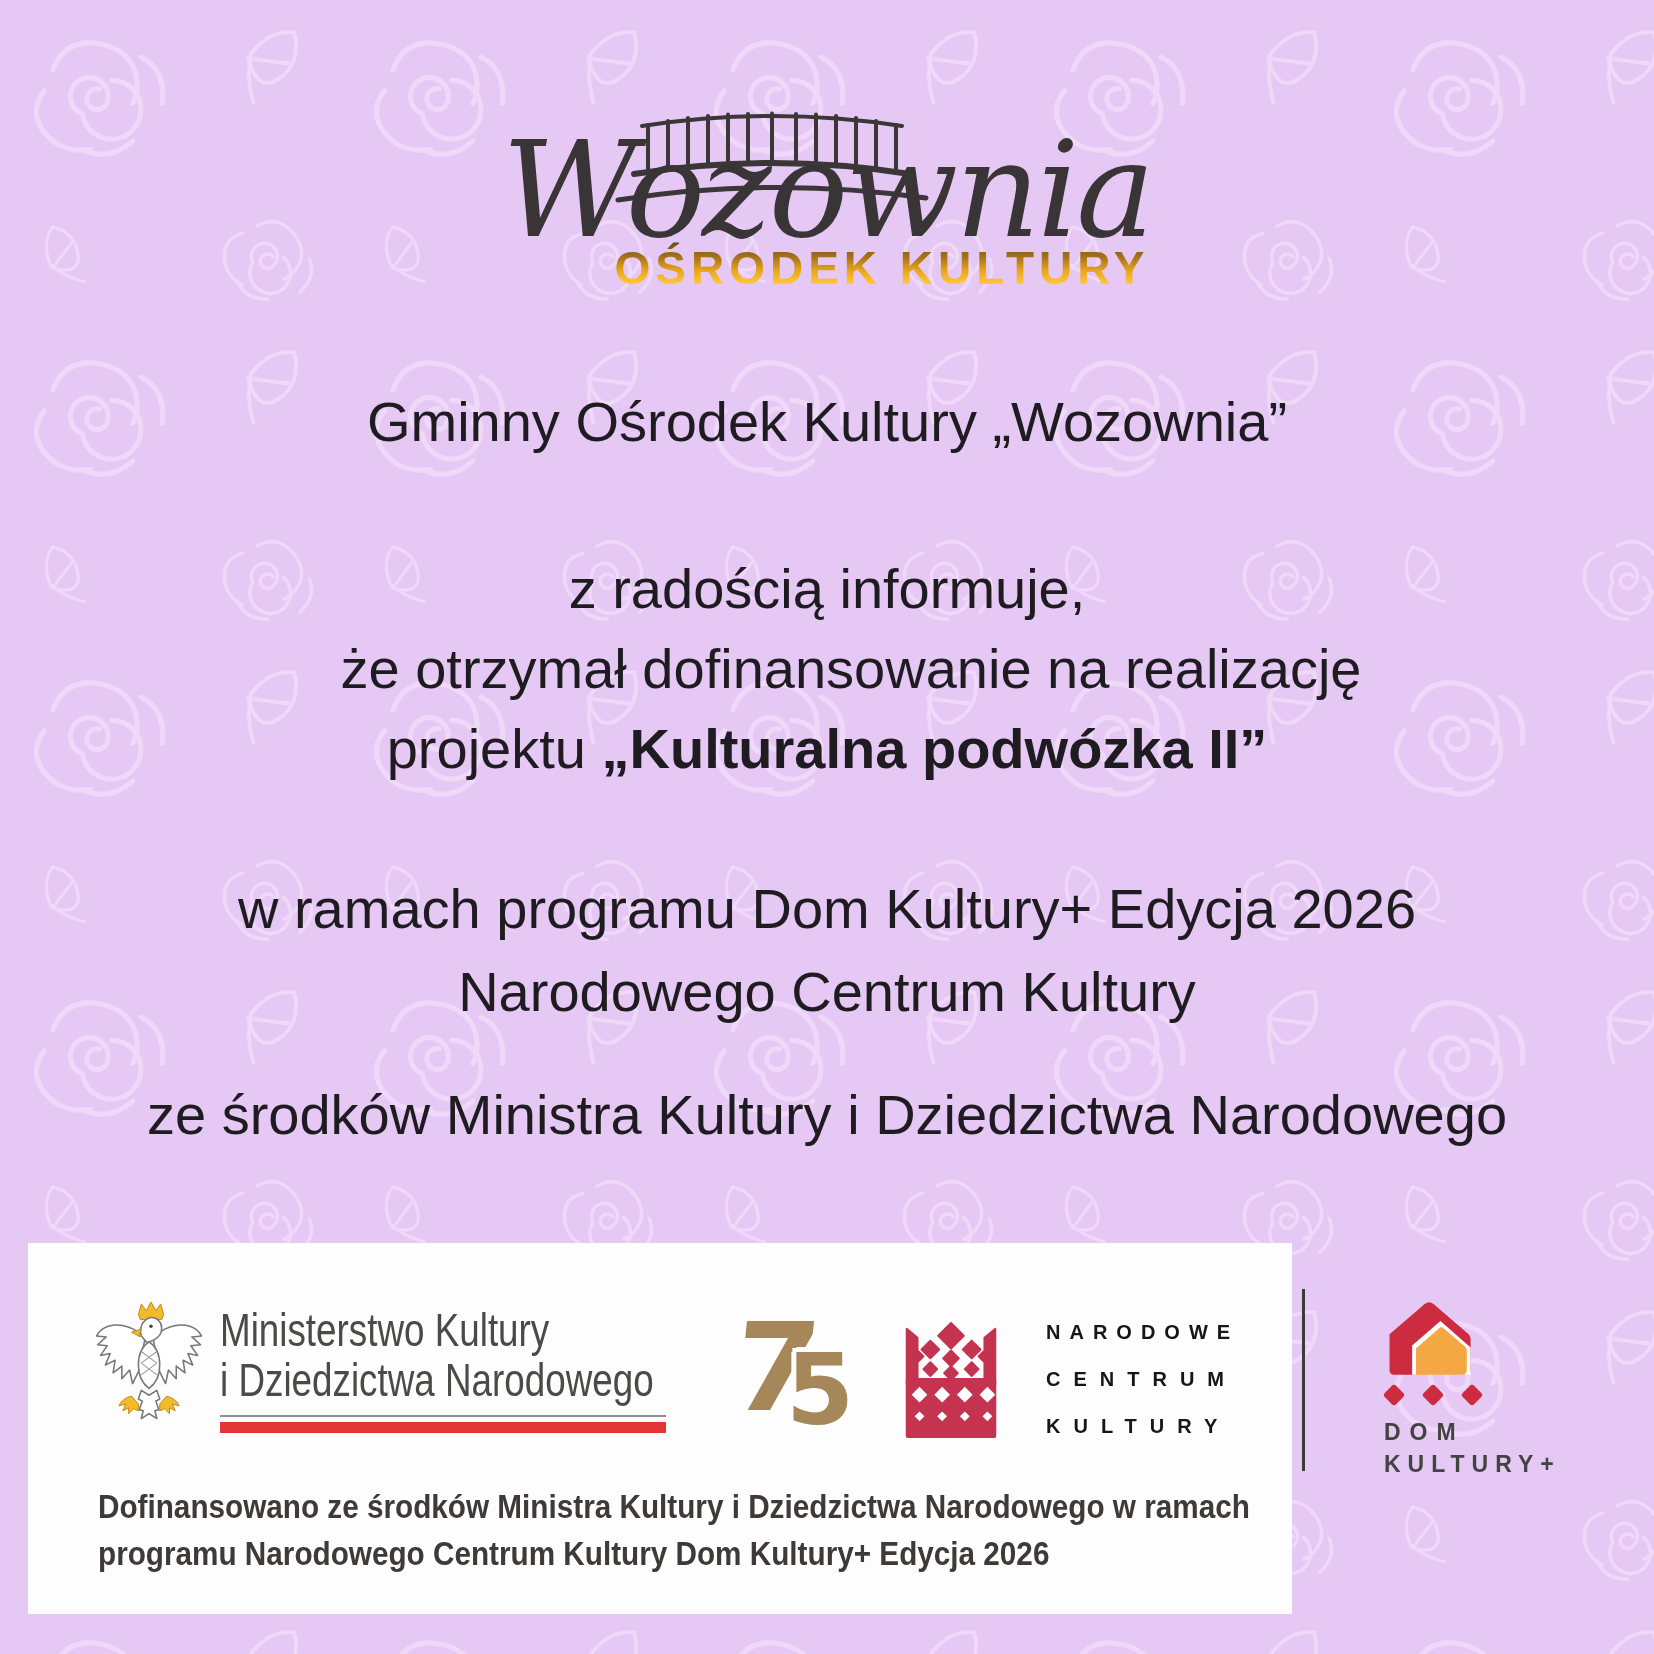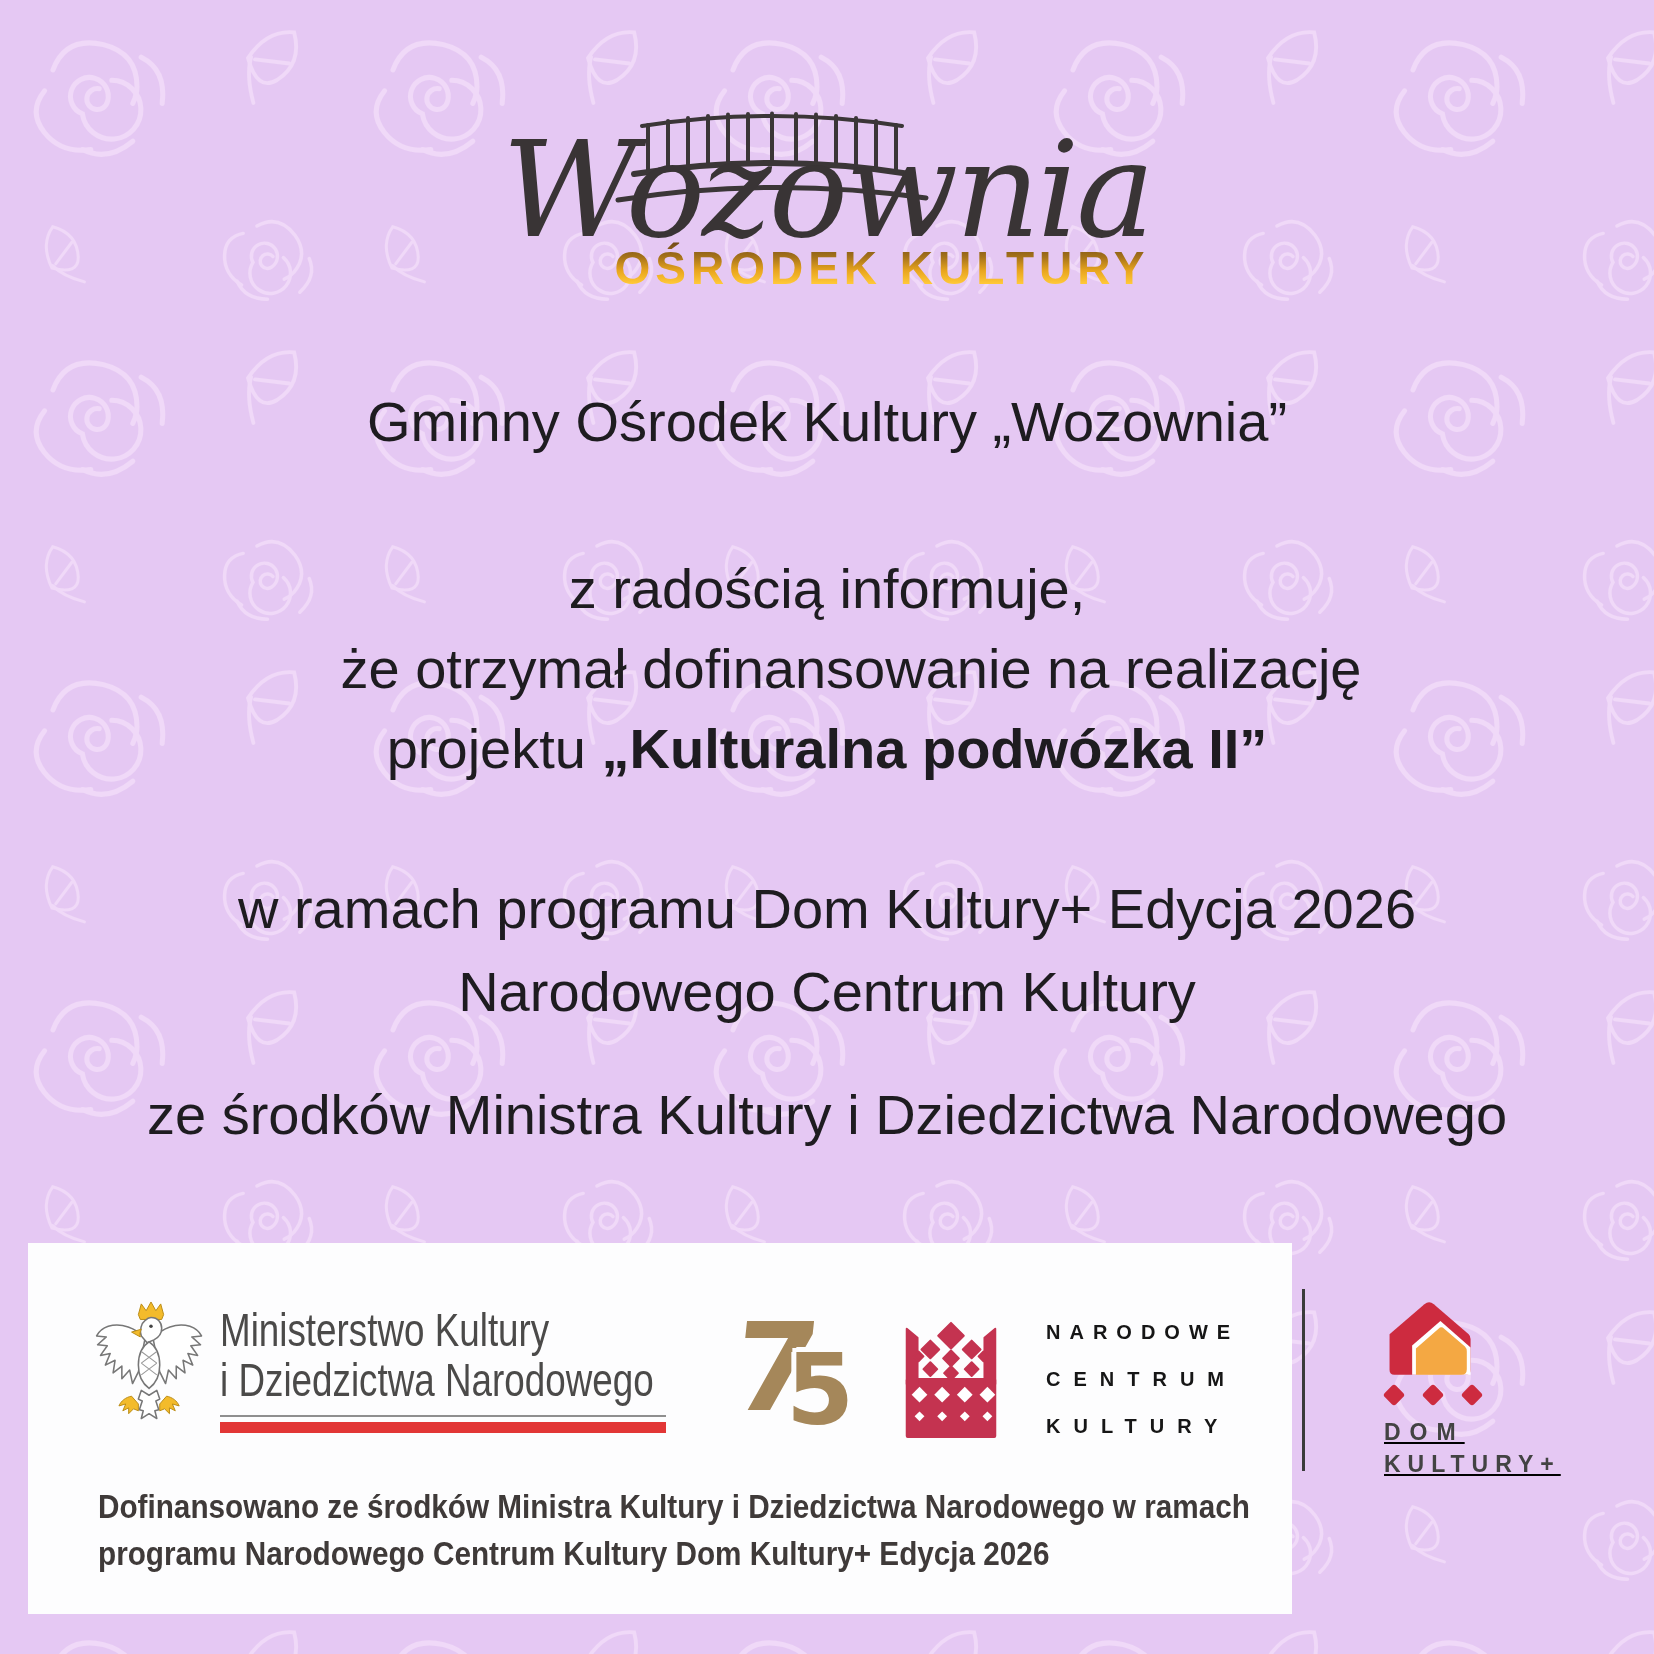--- a/index.html
+++ b/index.html
@@ -53,21 +53,21 @@
   }
 
   .crown{position:absolute;left:868px;top:74px;width:110px;height:122px;}
   .nck-text{position:absolute;left:1006px;top:66px;color:#161616;font-weight:bold;margin-left:12px;}
   .nck-text div{font-size:20px;line-height:47px;white-space:nowrap;}
   .nck-text .s1{letter-spacing:9px;}
   .nck-text .s2{letter-spacing:13px;}
 
   .divider{position:absolute;left:1274px;top:46px;width:3px;height:182px;background:#3b3b3b;}
 
-  .dkp{position:absolute;left:1346px;top:56px;width:240px;text-decoration:underline;}
+  .dkp{position:absolute;left:1346px;top:56px;width:240px;}
   .dkp .house{display:block;margin-left:8px;width:98px;height:80px;}
   .dkp .diamonds{margin:8px 0 0 12px;height:20px;}
   .dkp .diamonds span{
     display:inline-block;width:16px;height:16px;background:#cd2b3f;border-radius:3px;
     transform:rotate(45deg);margin-right:23px;vertical-align:top;
   }
   .dkp .t1{margin:12px 0 0 10px;font-size:23px;font-weight:bold;letter-spacing:9px;color:#434343;}
   .dkp .t2{margin:5px 0 0 10px;font-size:23px;font-weight:bold;letter-spacing:7px;color:#434343;white-space:nowrap;}
 
   .credit{

